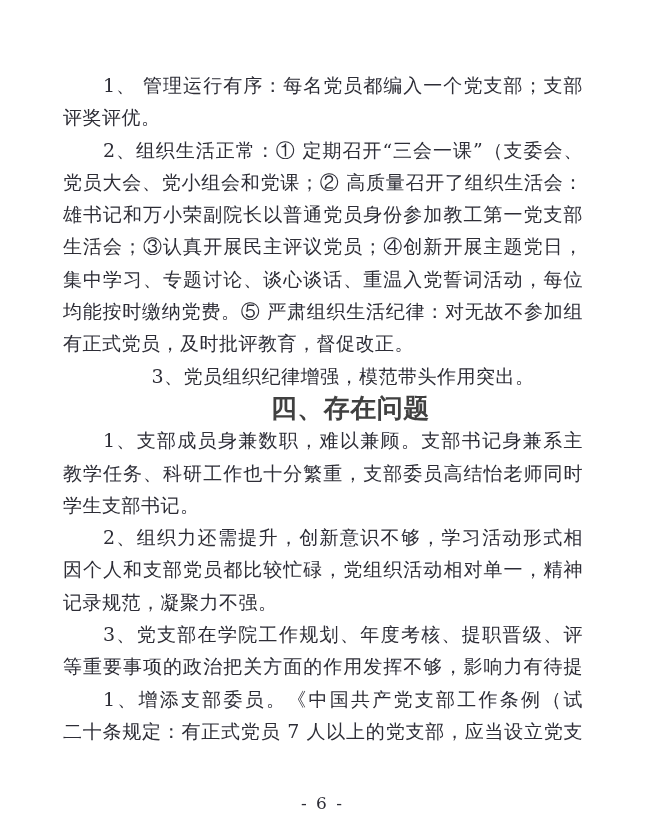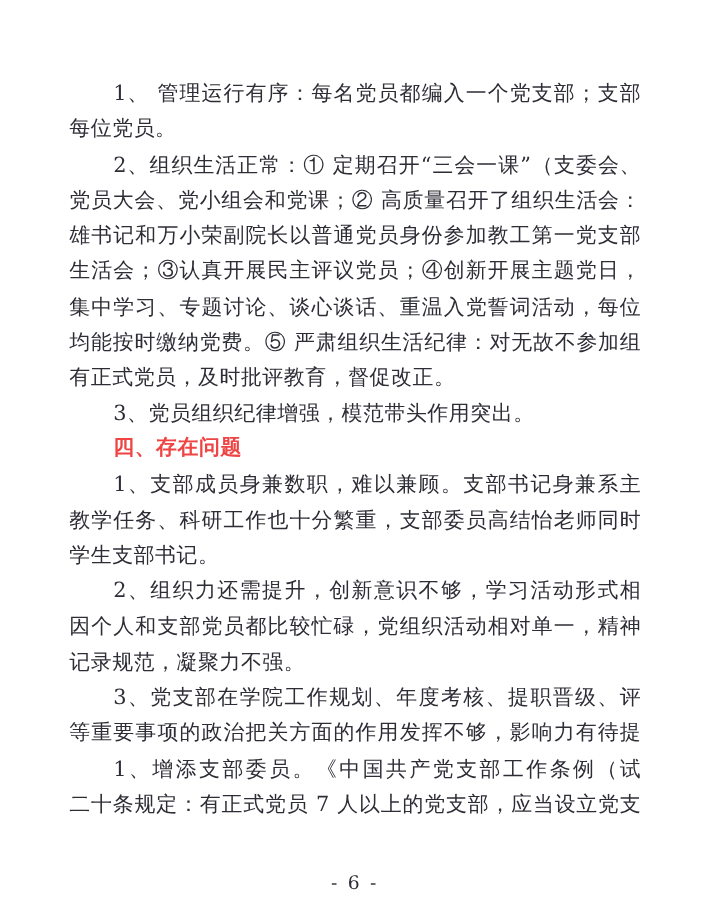--- a/index.html
+++ b/index.html
@@ -25,51 +25,52 @@
     font-size: 19px;
     line-height: 32.3px;
     height: 32.3px;
     color: #2d2d36;
     letter-spacing: 0.5px;
     white-space: pre-wrap;
     overflow: hidden;
   }
   .line.indent {
     text-indent: 2.1em;
+    text-align: center;
   }
   .line.stretch {
     text-align: justify;
     text-align-last: justify;
     text-justify: inter-character;
   }
   .line.heading {
     font-family: Liberation Sans, sans-serif;
     font-weight: bold;
-    color: #ef4444;
-    font-size: 19px;
+    color: #404040;
+    font-size: 26px;
   }
   .page-number {
     position: absolute;
     left: 0;
     right: 0;
     top: 793px;
     text-align: center;
     font-size: 17px;
     color: #2d2d36;
     letter-spacing: 2px;
     font-family: "DejaVu Serif", "Liberation Serif", serif;
   }
 </style>
 </head>
 <body>
 
 <div class="page">
   <div class="content">
     <div class="line indent stretch">1、 管理运行有序：每名党员都编入一个党支部；支部活动</div>
-    <div class="line">每位党员。</div>
+    <div class="line">评奖评优。</div>
     <div class="line indent stretch">2、组织生活正常：① 定期召开“三会一课”（支委会、支部</div>
     <div class="line stretch">党员大会、党小组会和党课；② 高质量召开了组织生活会：陈丹</div>
     <div class="line stretch">雄书记和万小荣副院长以普通党员身份参加教工第一党支部组织</div>
     <div class="line stretch">生活会；③认真开展民主评议党员；④创新开展主题党日，开展</div>
     <div class="line stretch">集中学习、专题讨论、谈心谈话、重温入党誓词活动，每位党员</div>
     <div class="line stretch">均能按时缴纳党费。⑤ 严肃组织生活纪律：对无故不参加组织生</div>
     <div class="line">有正式党员，及时批评教育，督促改正。</div>
     <div class="line indent">3、党员组织纪律增强，模范带头作用突出。</div>
     <div class="line heading indent">四、存在问题</div>
     <div class="line indent stretch">1、支部成员身兼数职，难以兼顾。支部书记身兼系主任工作，</div>

